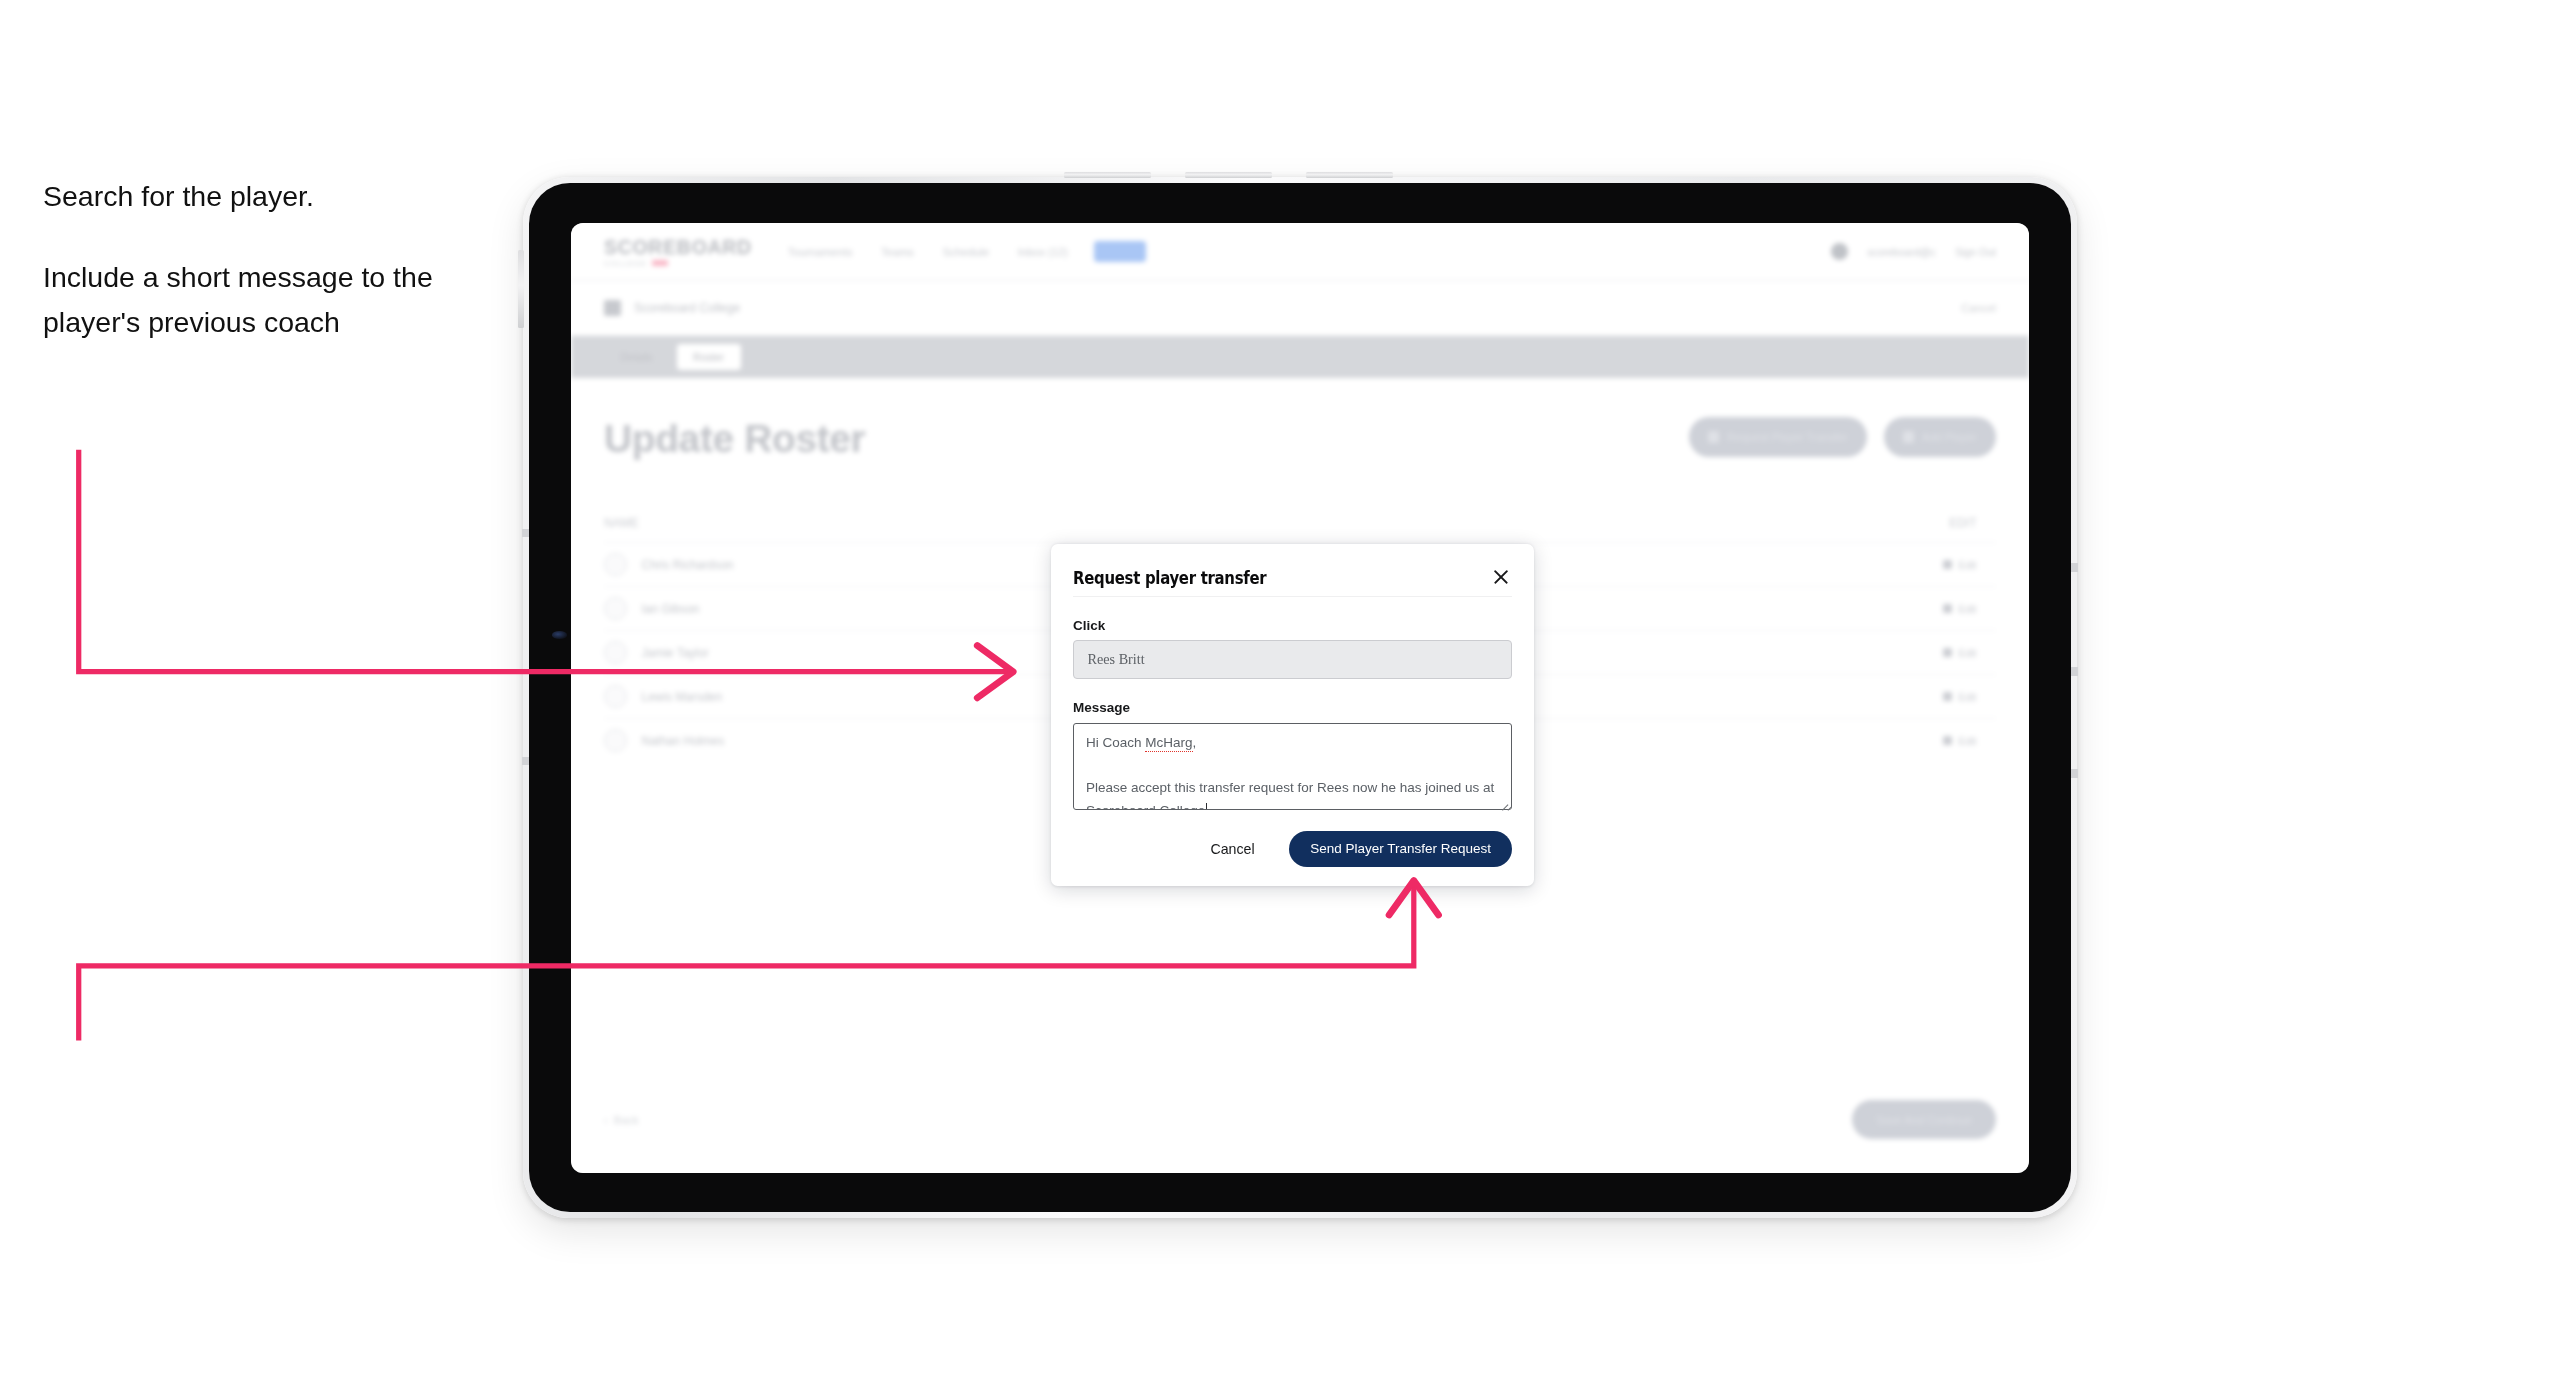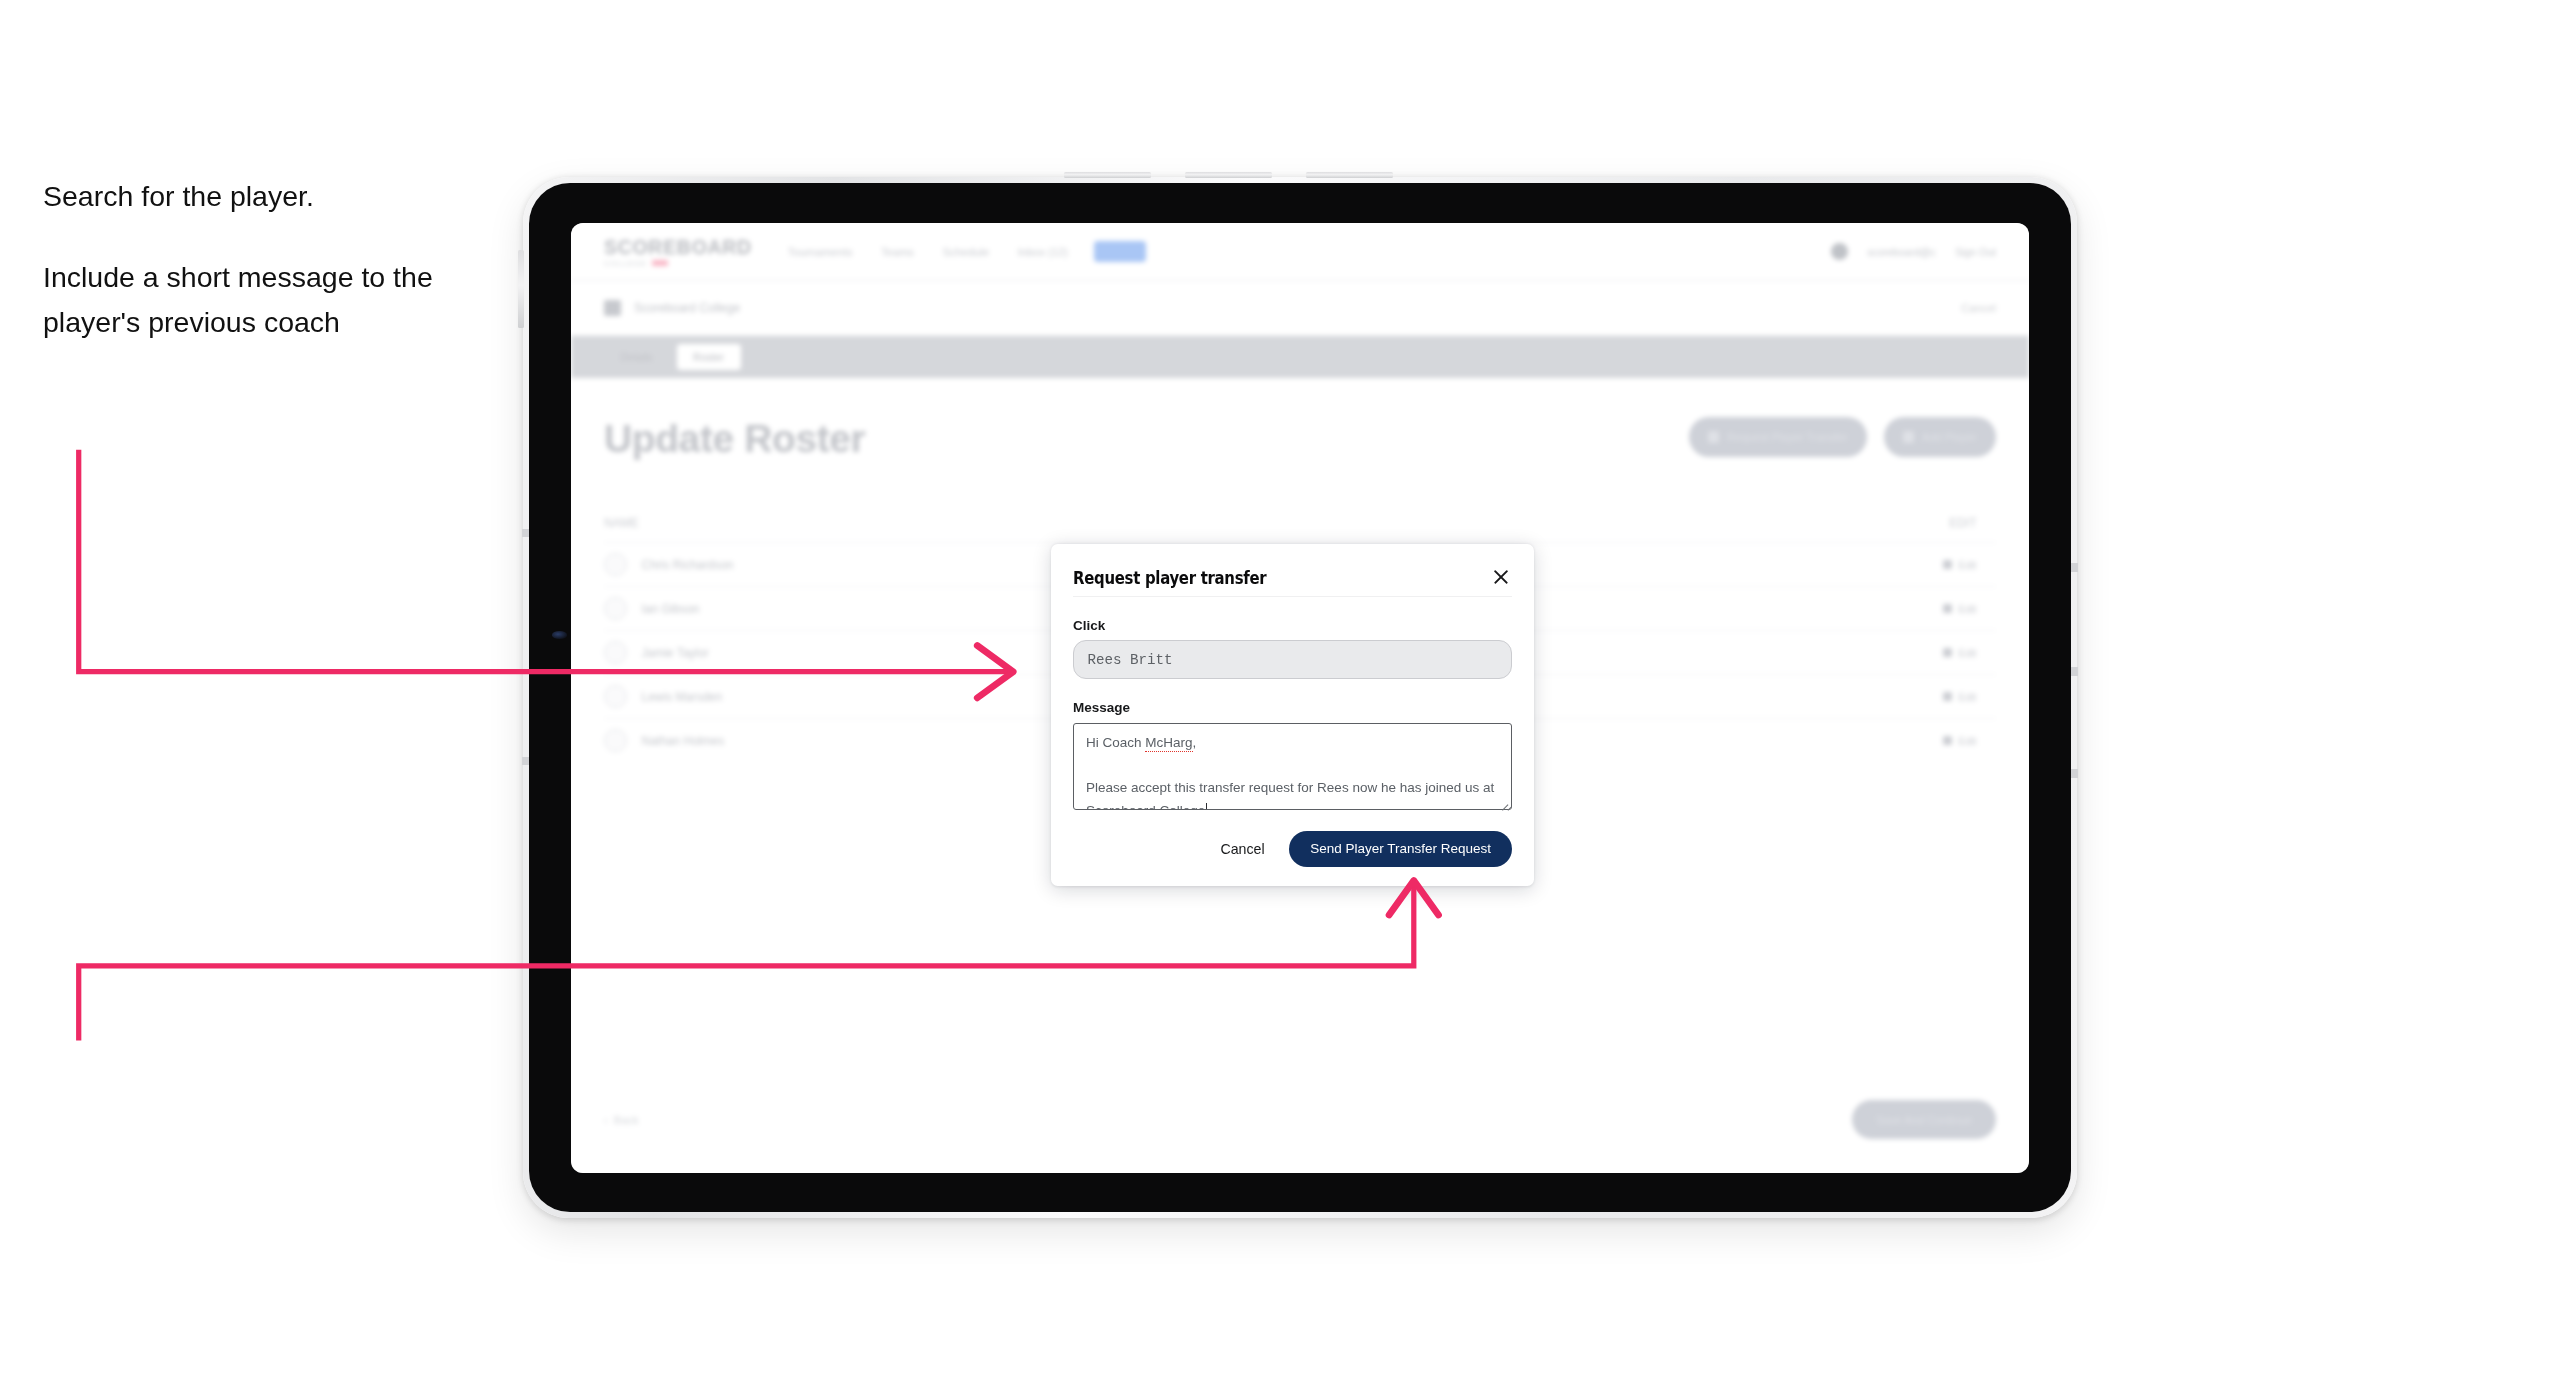--- a/index.html
+++ b/index.html
@@ -337,25 +337,25 @@
     font-size: 13.5px;
     font-weight: 700;
     color: #17181a;
   }
   .player-input {
     margin-top: 7.5px;
     width: 100%;
     height: 39px;
     background: #e9eaec;
     border: 0.7px solid #cbccd0;
-    border-radius: 13px;
+    border-radius: 4px;
     font-size: 14.2px;
     color: #5d6166;
     padding: 0 13.5px;
-    font-family: Liberation Mono, monospace;
+    font-family: Liberation Serif, serif;
     outline: none;
   }
   .message-wrap {
     margin-top: 7.5px;
     position: relative;
   }
   .message-box {
     width: 100%;
     height: 87px;
     border: 1.2px solid #5b5e63;
@@ -395,21 +395,21 @@
     transform-origin: right center;
   }
   .resize-grip i:nth-child(1) { bottom: 1.5px; width: 8.2px; transform: rotate(-45deg); }
   .resize-grip i:nth-child(2) { bottom: 1.5px; width: 4.5px;  transform: rotate(-45deg) translateX(0) translateY(3.7px); }
 
   .modal-actions {
     margin-top: 21px;
     display: flex;
     align-items: center;
     justify-content: flex-end;
-    gap: 20px;
+    gap: 30px;
   }
   .btn-cancel {
     background: none;
     border: none;
     font-size: 14.2px;
     color: #17181a;
     font-family: "Liberation Sans", sans-serif;
     cursor: pointer;
     padding: 6px 4.5px;
   }

